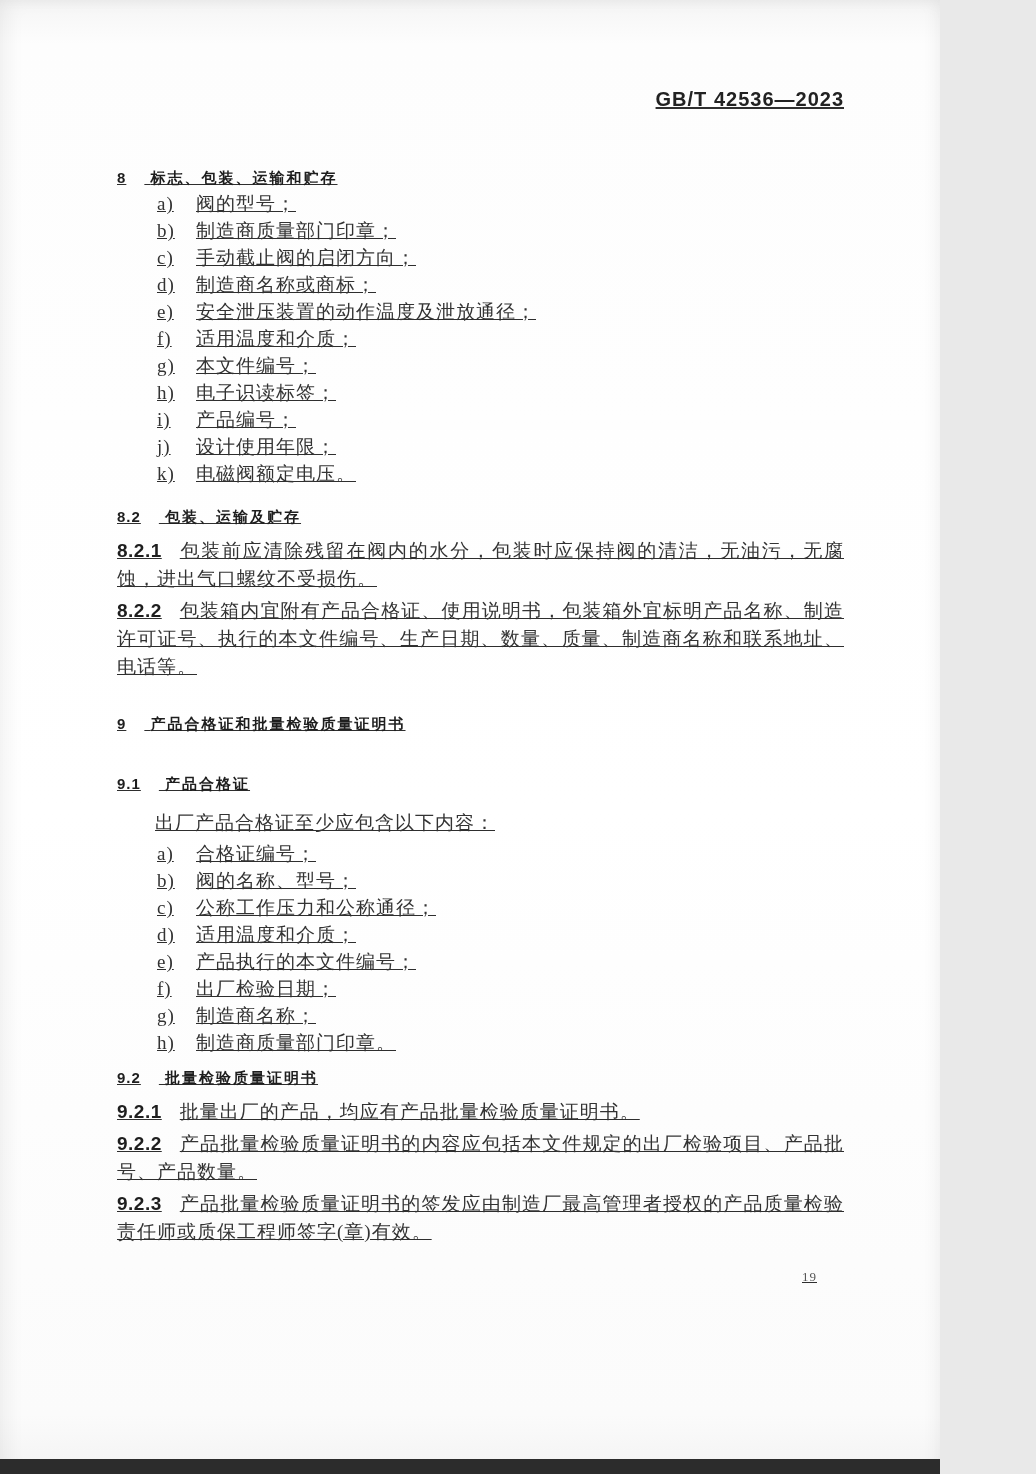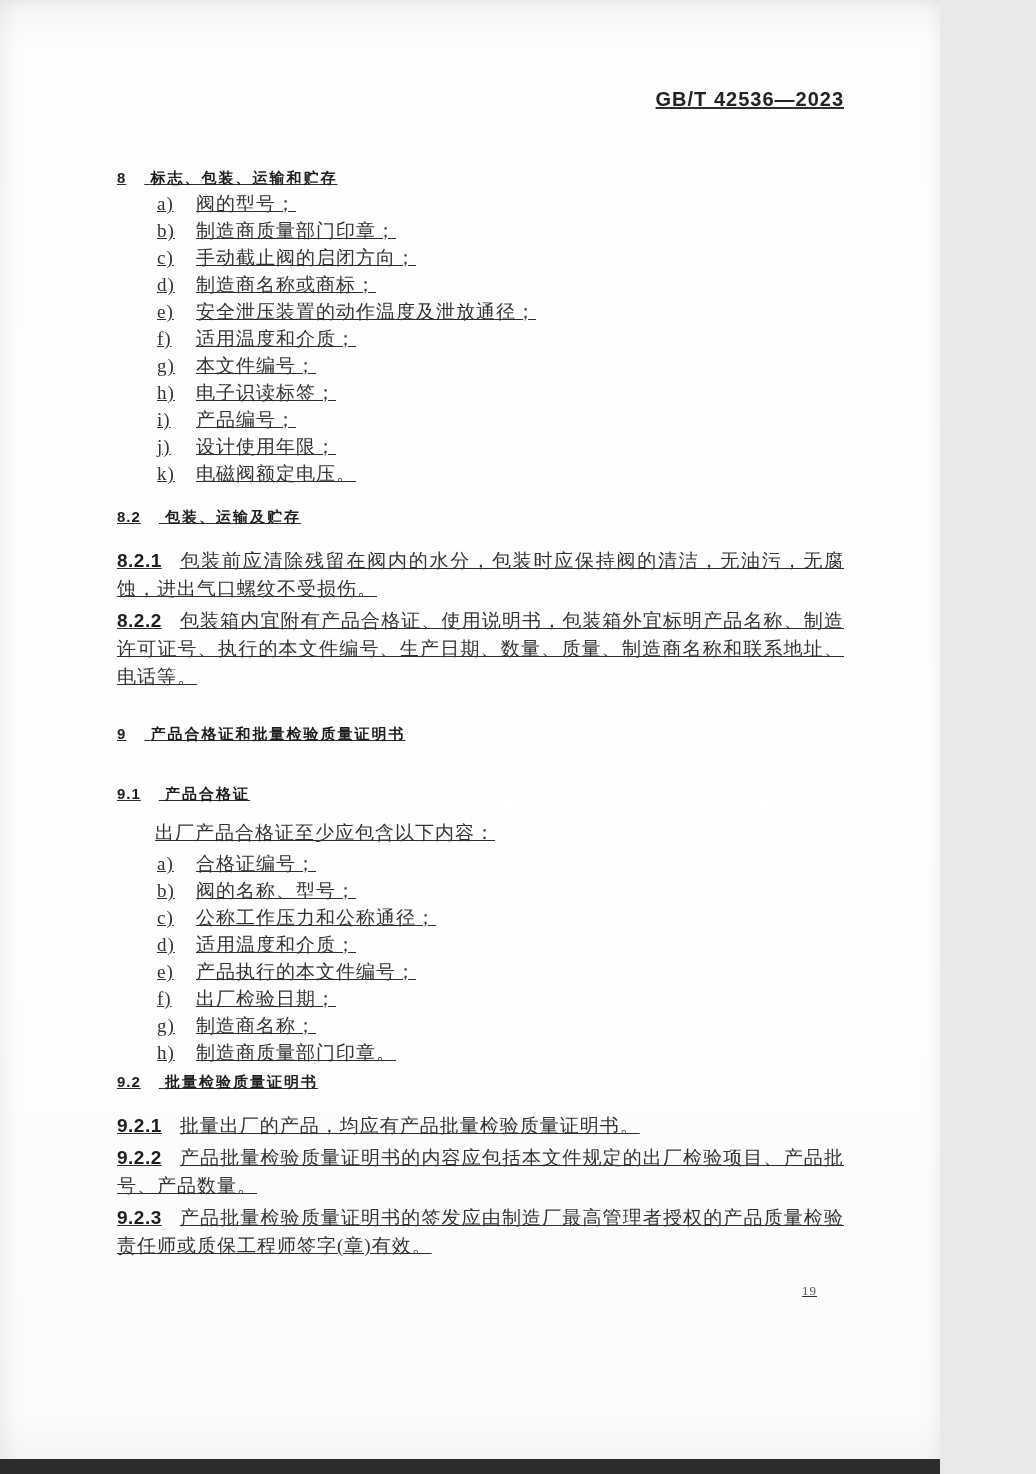--- a/index.html
+++ b/index.html
@@ -37,21 +37,21 @@
     letter-spacing: 2px;
     color: #1e1e1e;
     margin: 0;
   }
   .h-sec .num { margin-right: 18px; letter-spacing: 1px; }
   .h-s8  { margin-top: 56px; }
   .h-s81 { margin-top: 37px; }
   .h-s82 { margin-top: 18px; }
   .h-s9  { margin-top: 31px; }
   .h-s91 { margin-top: 36px; }
-  .h-s92 { margin-top: 4px; }
+  .h-s92 { margin-top: 10px; }
   .para {
     font-size: 19px;
     line-height: 28px;
     letter-spacing: 1px;
     text-align: justify;
     margin: 0;
     color: #333;
   }
   .intro {
     text-indent: 2em;
@@ -69,21 +69,21 @@
   }
   .li .lbl { width: 39px; flex-shrink: 0; }
   .clause { margin: 4px 0; }
   .clause .cnum {
     font-family: "Liberation Sans", sans-serif;
     font-weight: bold;
     letter-spacing: 0.5px;
     margin-right: 18px;
     color: #1e1e1e;
   }
-  .clause-group { margin-top: 18px; }
+  .clause-group { margin-top: 8px; }
   .page-number {
     margin-top: 23px;
     text-align: right;
     padding-right: 27px;
     font-size: 13px;
     letter-spacing: 1px;
     color: #555;
   }
   .scan-edge-bar {
     position: absolute;

